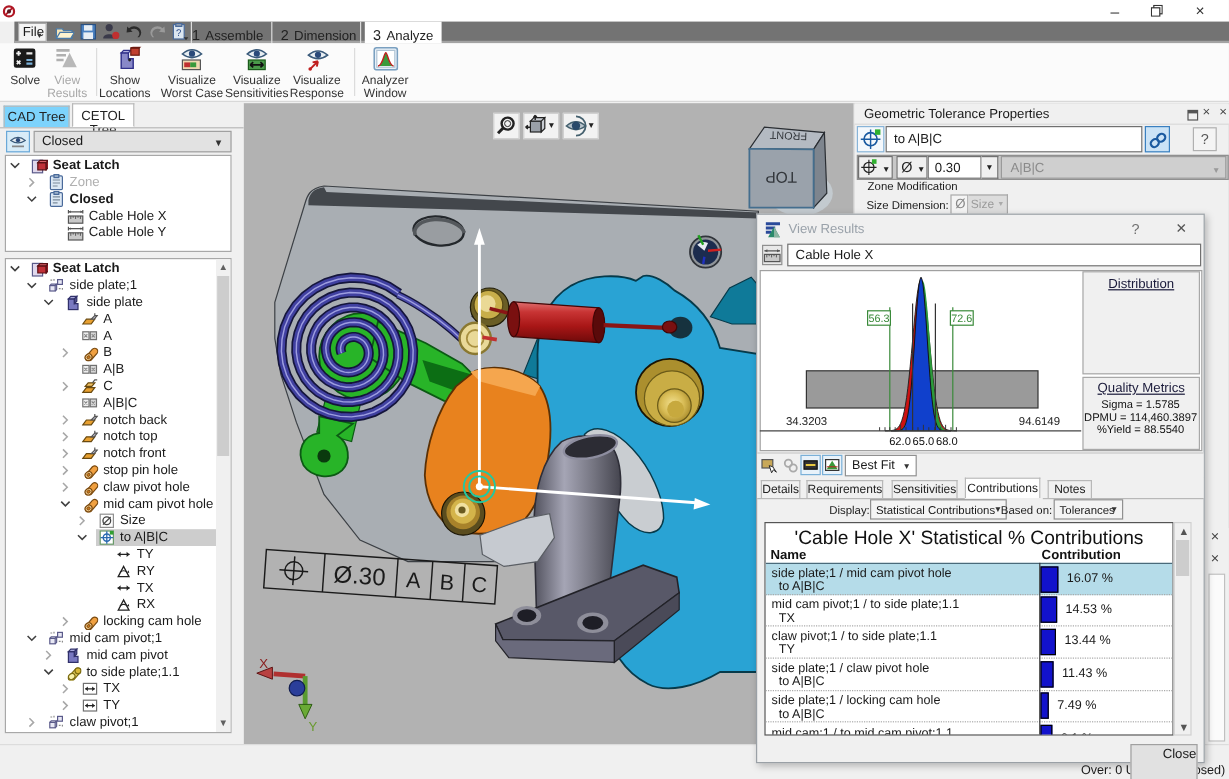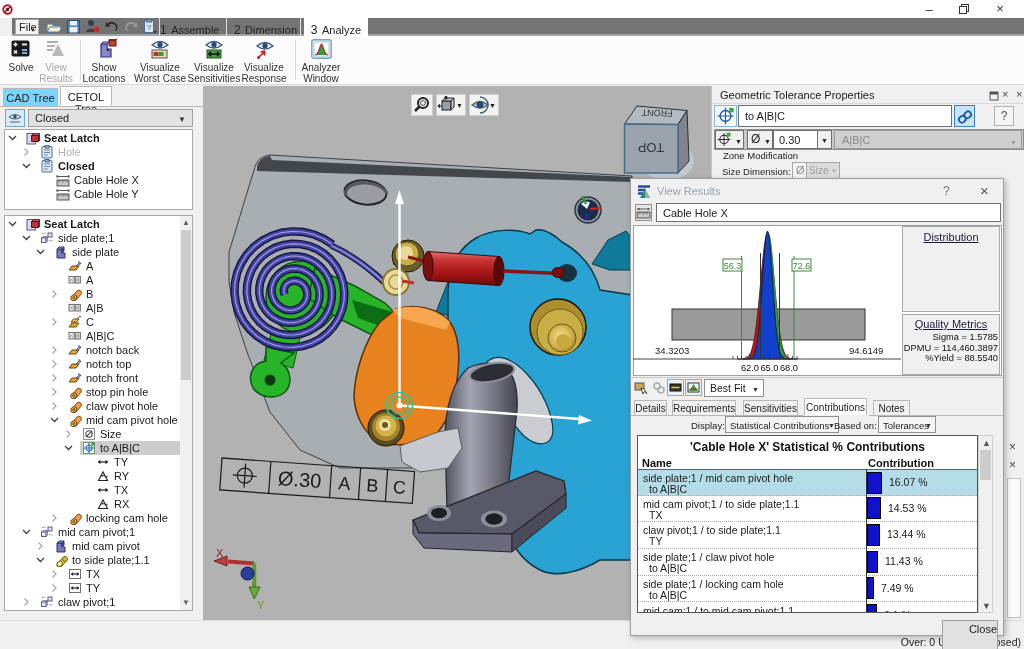--- a/index.html
+++ b/index.html
@@ -136,21 +136,21 @@
   </svg>
 <div class="abs" style="left:44px;top:132px;font-size:11px;color:#1a1a1a;font-weight:bold;white-space:nowrap">Seat Latch</div>
 <svg class="abs" style="left:23px;top:147px" width="7" height="10" viewBox="0 0 7 10">
     <polyline points="1.5,1.5 5,5 1.5,8.5" fill="none" stroke="#a8a8a8" stroke-width="1.3"></polyline>
   </svg>
 <svg class="abs" style="left:40px;top:145px" width="14" height="14" viewBox="0 0 14 14">
     <rect x="2" y="1.5" width="10" height="11.5" rx="1" fill="#dce8f4" stroke="#4a6a9a"></rect>
     <rect x="5" y="0.5" width="4" height="2.5" fill="#9ab0c8" stroke="#4a6a9a"></rect>
     <path d="M4,5 h6 M4,7.5 h6 M4,10 h4" stroke="#7a8a9a" stroke-width="1"></path>
   </svg>
-<div class="abs" style="left:58px;top:146px;font-size:11px;color:#b0b0b0;white-space:nowrap">Hole</div>
+<div class="abs" style="left:58px;top:146px;font-size:11px;color:#b0b0b0;white-space:nowrap">Zone</div>
 <svg class="abs" style="left:22px;top:162px" width="9" height="8" viewBox="0 0 9 8">
     <polyline points="1,2 4.5,5.5 8,2" fill="none" stroke="#404040" stroke-width="1.3"></polyline>
   </svg>
 <svg class="abs" style="left:40px;top:159px" width="14" height="14" viewBox="0 0 14 14">
     <rect x="2" y="1.5" width="10" height="11.5" rx="1" fill="#dce8f4" stroke="#4a6a9a"></rect>
     <rect x="5" y="0.5" width="4" height="2.5" fill="#9ab0c8" stroke="#4a6a9a"></rect>
     <path d="M4,5 h6 M4,7.5 h6 M4,10 h4" stroke="#7a8a9a" stroke-width="1"></path>
   </svg>
 <div class="abs" style="left:58px;top:160px;font-size:11px;color:#1a1a1a;font-weight:bold;white-space:nowrap">Closed</div>
 <svg class="abs" style="left:56px;top:173px" width="14" height="14" viewBox="0 0 14 14">
@@ -648,21 +648,21 @@
       </svg>
  </div>
  <div class="abs" style="left:25px;top:24px;width:345px;height:19px;background:#fff;border:1px solid #707070;font-size:11px;color:#1a1a1a;padding:3px 0 0 6px">Cable Hole X</div>
 
  <div class="abs" style="left:2px;top:46px;width:369px;height:151px;background:#fff;border:1px solid #a0a0a0"></div>
  <div class="abs" style="left:271px;top:47px;width:98px;height:86px;background:#f0f0f0;border:1px solid #a8a8a8">
   <div style="text-align:center;font-size:11px;color:#1a1a3a;text-decoration:underline;margin-top:4px">Distribution</div>
  </div>
  <div class="abs" style="left:271px;top:135px;width:98px;height:61px;background:#f0f0f0;border:1px solid #a8a8a8">
   <div style="text-align:center;font-size:11px;color:#1a1a3a;text-decoration:underline;margin-top:3px">Quality Metrics</div>
-  <div style="text-align:right;font-size:9.3px;color:#111;line-height:10.5px;margin:2px 1px 0 0;white-space:nowrap">Sigma = 1.5785<br>DPMU = 114,460.3897<br>%Yield = 88.5540</div>
+  <div style="text-align:center;font-size:9.3px;color:#111;line-height:10.5px;margin:2px 1px 0 0;white-space:nowrap">Sigma = 1.5785<br>DPMU = 114,460.3897<br>%Yield = 88.5540</div>
  </div>
 
  <svg class="abs" style="left:2px;top:46px" width="270" height="150" viewBox="0 0 270 150">
   <rect x="39" y="84" width="193" height="31" fill="#9a9a9a" stroke="#333"></rect>
   <path d="M104.5,134.0 L104.5,134.0 L105.5,134.0 L106.5,134.0 L107.5,133.9 L108.5,133.9 L109.5,133.8 L110.5,133.7 L111.5,133.5 L112.5,133.2 L113.5,132.8 L114.5,132.1 L115.5,131.2 L116.5,129.8 L117.5,127.9 L118.5,125.4 L119.5,122.1 L120.5,117.9 L121.5,112.6 L122.5,106.2 L123.5,98.6 L124.5,89.9 L125.5,80.2 L126.5,69.7 L127.5,58.7 L128.5,47.7 L129.5,37.1 L130.5,27.5 L131.5,19.4 L132.5,13.2 L133.5,9.3 L134.5,8.0 L135.5,9.3 L136.5,13.2 L137.5,19.4 L138.5,27.5 L139.5,37.1 L140.5,47.7 L141.5,58.7 L142.5,69.7 L143.5,80.2 L144.5,89.9 L145.5,98.6 L146.5,106.2 L147.5,112.6 L148.5,117.9 L149.5,122.1 L150.5,125.4 L151.5,127.9 L152.5,129.8 L153.5,131.2 L154.5,132.1 L155.5,132.8 L156.5,133.2 L157.5,133.5 L158.5,133.7 L159.5,133.8 L160.5,133.9 L161.5,133.9 L162.5,134.0 L163.5,134.0 L164.5,134.0 L164.5,134.0 Z" fill="#cc1111" stroke="#222" stroke-width="0.8"></path>
   <path d="M108.5,134.0 L108.5,134.0 L109.4,134.0 L110.2,134.0 L111.1,134.0 L112.0,134.0 L112.8,133.9 L113.7,133.9 L114.6,133.8 L115.4,133.7 L116.3,133.5 L117.2,133.2 L118.0,132.8 L118.9,132.1 L119.8,131.2 L120.6,129.8 L121.5,127.9 L122.4,125.3 L123.2,122.0 L124.1,117.6 L125.0,112.2 L125.8,105.7 L126.7,97.9 L127.6,89.0 L128.4,79.1 L129.3,68.4 L130.2,57.3 L131.0,46.3 L131.9,35.8 L132.8,26.4 L133.6,18.7 L134.5,13.0 L135.4,9.7 L136.2,9.1 L137.1,11.2 L138.0,15.8 L138.8,22.6 L139.7,31.3 L140.6,41.4 L141.4,52.2 L142.3,63.3 L143.2,74.2 L144.0,84.5 L144.9,93.9 L145.8,102.2 L146.6,109.4 L147.5,115.3 L148.4,120.1 L149.2,123.9 L150.1,126.8 L151.0,129.0 L151.8,130.6 L152.7,131.7 L153.6,132.5 L154.4,133.1 L155.3,133.4 L156.2,133.6 L157.0,133.8 L157.9,133.9 L158.8,133.9 L159.6,134.0 L160.5,134.0 L160.5,134.0 Z" fill="#2a9a3a"></path>
   <path d="M109.5,134.0 L109.5,134.0 L110.3,134.0 L111.2,134.0 L112.0,134.0 L112.8,134.0 L113.7,134.0 L114.5,133.9 L115.3,133.9 L116.2,133.8 L117.0,133.6 L117.8,133.3 L118.7,132.9 L119.5,132.2 L120.3,131.1 L121.2,129.5 L122.0,127.3 L122.8,124.2 L123.7,120.0 L124.5,114.6 L125.3,107.7 L126.2,99.4 L127.0,89.7 L127.8,78.6 L128.7,66.6 L129.5,54.1 L130.3,41.7 L131.2,30.2 L132.0,20.2 L132.8,12.5 L133.7,7.7 L134.5,6.0 L135.3,7.7 L136.2,12.5 L137.0,20.2 L137.8,30.2 L138.7,41.7 L139.5,54.1 L140.3,66.6 L141.2,78.6 L142.0,89.7 L142.8,99.4 L143.7,107.7 L144.5,114.6 L145.3,120.0 L146.2,124.2 L147.0,127.3 L147.8,129.5 L148.7,131.1 L149.5,132.2 L150.3,132.9 L151.2,133.3 L152.0,133.6 L152.8,133.8 L153.7,133.9 L154.5,133.9 L155.3,134.0 L156.2,134.0 L157.0,134.0 L157.8,134.0 L158.7,134.0 L159.5,134.0 L159.5,134.0 Z" fill="#1040cc" stroke="#111" stroke-width="0.8"></path>
   <line x1="127.5" y1="28" x2="127.5" y2="134.0" stroke="#333" stroke-width="1"></line>
   <line x1="146.5" y1="28" x2="146.5" y2="134.0" stroke="#333" stroke-width="1"></line>
   <line x1="108.5" y1="31" x2="108.5" y2="134.0" stroke="#3a8a3a" stroke-width="1"></line>
@@ -723,21 +723,21 @@
   <div class="abs" style="left:0;top:17px;width:173px;height:1px;background:#b8b8b8"></div>
   <div class="abs" style="left:238px;top:17px;width:134px;height:1px;background:#b8b8b8"></div>
  </div>
  <div class="abs" style="left:0px;top:237px;width:372px;height:18px">
   <div class="abs" style="left:60px;top:4px;font-size:9.5px;color:#1a1a1a">Display:</div>
   <div class="abs" style="left:94px;top:0px;width:114px;height:17px;background:#f4f4f4;border:1px solid #909090;font-size:9.5px;color:#1a1a1a;padding:3px 0 0 4px;white-space:nowrap;overflow:hidden">Statistical Contributions<span style="position:absolute;right:3px;top:5px;font-size:7px;color:#333">▼</span></div>
   <div class="abs" style="left:203px;top:4px;font-size:9.5px;color:#1a1a1a">Based on:</div>
   <div class="abs" style="left:247px;top:0px;width:58px;height:17px;background:#f4f4f4;border:1px solid #909090;font-size:9.5px;color:#1a1a1a;padding:3px 0 0 4px;white-space:nowrap">Tolerances<span style="position:absolute;right:3px;top:5px;font-size:7px;color:#333">▼</span></div>
  </div>
 <div class="abs" style="left:6px;top:256px;width:341px;height:178px;background:#fff;border:1px solid #555;overflow:hidden">
-      <div style="text-align:center;font-size:12px;font-weight:bold;color:#111;margin-top:4px">'Cable Hole X' Statistical % Contributions</div>
+      <div style="text-align:center;font-size:16px;font-weight:normal;color:#111;margin-top:4px">'Cable Hole X' Statistical % Contributions</div>
       <div class="abs" style="left:4px;top:21px;font-size:11px;font-weight:bold;color:#111">Name</div>
       <div class="abs" style="left:230px;top:21px;font-size:11px;font-weight:bold;color:#111">Contribution</div>
       <div class="abs" style="left:0;top:33.0px;width:339px;height:26.7px;background:#b5dce9;border-top:1px solid #4a6a7a;border-bottom:1px solid #4a6a7a;border-bottom:1px dotted #aaa">
         <div class="abs" style="left:5px;top:2px;font-size:10.5px;color:#1a1a1a;white-space:nowrap">side plate;1 / mid cam pivot hole</div>
         <div class="abs" style="left:11px;top:13px;font-size:10.5px;color:#1a1a1a">to A|B|C</div>
         <div class="abs" style="left:229px;top:1.5px;width:15px;height:22px;background:#1212cc;border:1px solid #000"></div>
         <div class="abs" style="left:251px;top:6px;font-size:10.5px;color:#1a1a1a">16.07 %</div>
       </div>
       <div class="abs" style="left:0;top:59.7px;width:339px;height:26.7px;border-bottom:1px dotted #aaa">
         <div class="abs" style="left:5px;top:2px;font-size:10.5px;color:#1a1a1a;white-space:nowrap">mid cam pivot;1 / to side plate;1.1</div>

